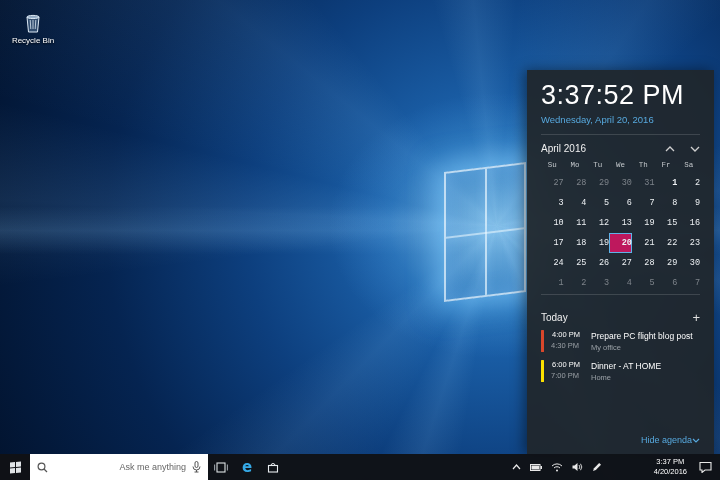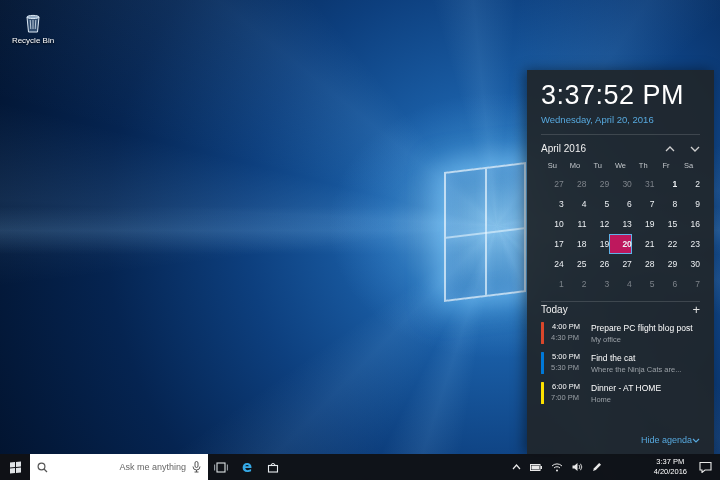--- a/index.html
+++ b/index.html
@@ -40,28 +40,28 @@
   
   .flyout { position:absolute; right:6px; top:70px; bottom:26px; width:187px; z-index:5;
     background:rgba(32,38,44,0.94); box-shadow:-3px 0 12px rgba(0,0,0,0.45);
     display:flex; flex-direction:column; padding:10px 14px 6px; color:#fff; }
   .clock-time { font-size:27px; font-weight:200; letter-spacing:0.5px; color:#fff; }
   .clock-date { color:#57a9de; font-size:9.5px; margin-top:3px; padding-bottom:9px;
     border-bottom:1px solid rgba(255,255,255,0.14); }
   .cal-head { display:flex; align-items:center; font-size:10px; color:#f0f0f0; margin:8px 0 4px; }
   .cal-nav { margin-left:auto; display:flex; gap:15px; align-items:center; }
   .cal-nav span { cursor:default; display:flex; }
-  .cal-grid { display:grid; grid-template-columns:repeat(7,1fr); text-align:center; }
+  .cal-grid { display:grid; grid-template-columns:repeat(7,1fr); text-align:center;font-family:Liberation Mono, monospace; }
   .dow { color:#c2c6ca; font-size:7.5px; padding:3px 0 4px; }
   .day { font-size:8.5px; color:#eef1f4; padding:5px 0;text-align:right; }
   .day.muted { color:#7d838a; }
   .day.bold { font-weight:bold; }
   .day.today { background:#be185d; box-shadow:inset 0 0 0 1px #5fb2e8; font-weight:bold; }
   .agenda-head { display:flex; align-items:center; font-size:10px; color:#f0f0f0;
-    padding:2px 0 7px; margin-top:7px; border-top:1px solid rgba(255,255,255,0.14); }
+    padding:17px 0 7px; margin-top:1px; border-top:1px solid rgba(255,255,255,0.14); }
   .add-btn { margin-left:auto; color:#e0e0e0; font-size:13px; line-height:10px; }
   .event { display:flex; gap:7px; margin-bottom:8px; }
   .bar { width:3px; align-self:stretch; border-radius:0.5px; }
   .etimes { width:33px; font-size:7.5px; color:#fdfdfd; line-height:1.15; padding-top:1px; }
   .etimes .end { color:#9aa0a6; margin-top:2px; }
   .einfo { flex:1; padding-top:1px; }
   .einfo .title { color:#fff; font-size:8.5px; margin-bottom:2px; }
   .einfo .loc { color:#9aa0a6; font-size:7.5px; }
   .hide-agenda { margin-top:auto; align-self:flex-end; color:#57a9de; font-size:9px;
     display:flex; align-items:center; gap:0; padding:4px 0 3px; }
@@ -181,31 +181,20 @@
           <div class="etimes">
             <div class="start">4:00 PM</div>
             <div class="end">4:30 PM</div>
           </div>
           <div class="einfo">
             <div class="title">Prepare PC flight blog post</div>
             <div class="loc">My office</div>
           </div>
         </div>
         <div class="event">
-          <div class="bar" style="background: rgb(0, 120, 215);"></div>
-          <div class="etimes">
-            <div class="start">5:00 PM</div>
-            <div class="end">5:30 PM</div>
-          </div>
-          <div class="einfo">
-            <div class="title">Find the cat</div>
-            <div class="loc">Where the Ninja Cats are...</div>
-          </div>
-        </div>
-        <div class="event">
           <div class="bar" style="background: rgb(252, 225, 0);"></div>
           <div class="etimes">
             <div class="start">6:00 PM</div>
             <div class="end">7:00 PM</div>
           </div>
           <div class="einfo">
             <div class="title">Dinner - AT HOME</div>
             <div class="loc">Home</div>
           </div>
         </div>

